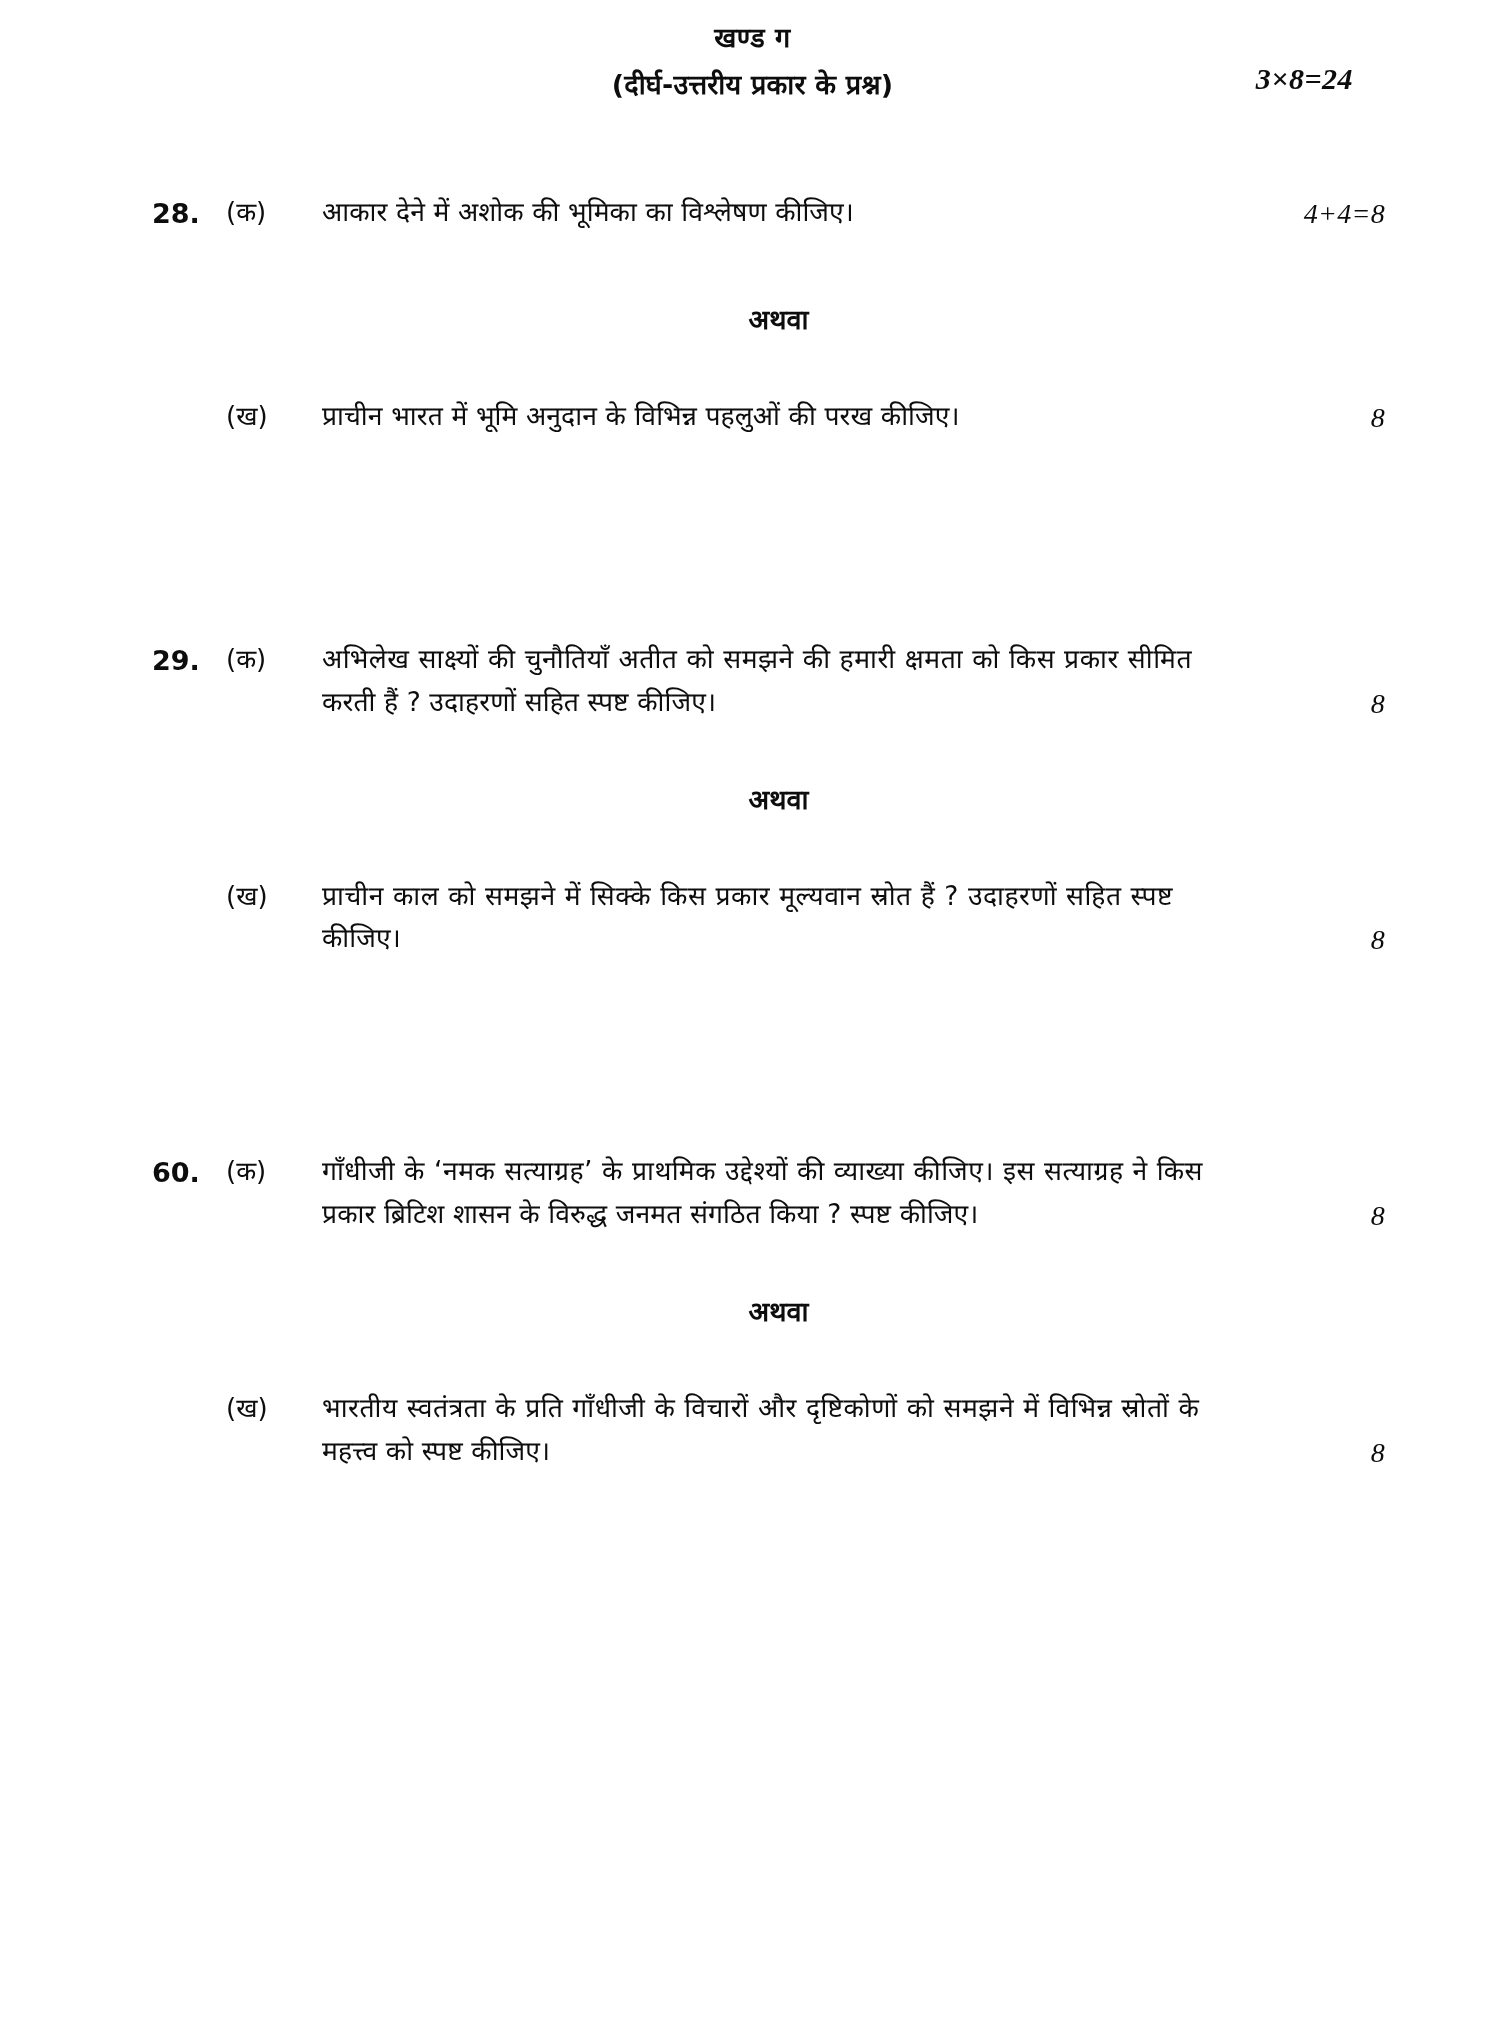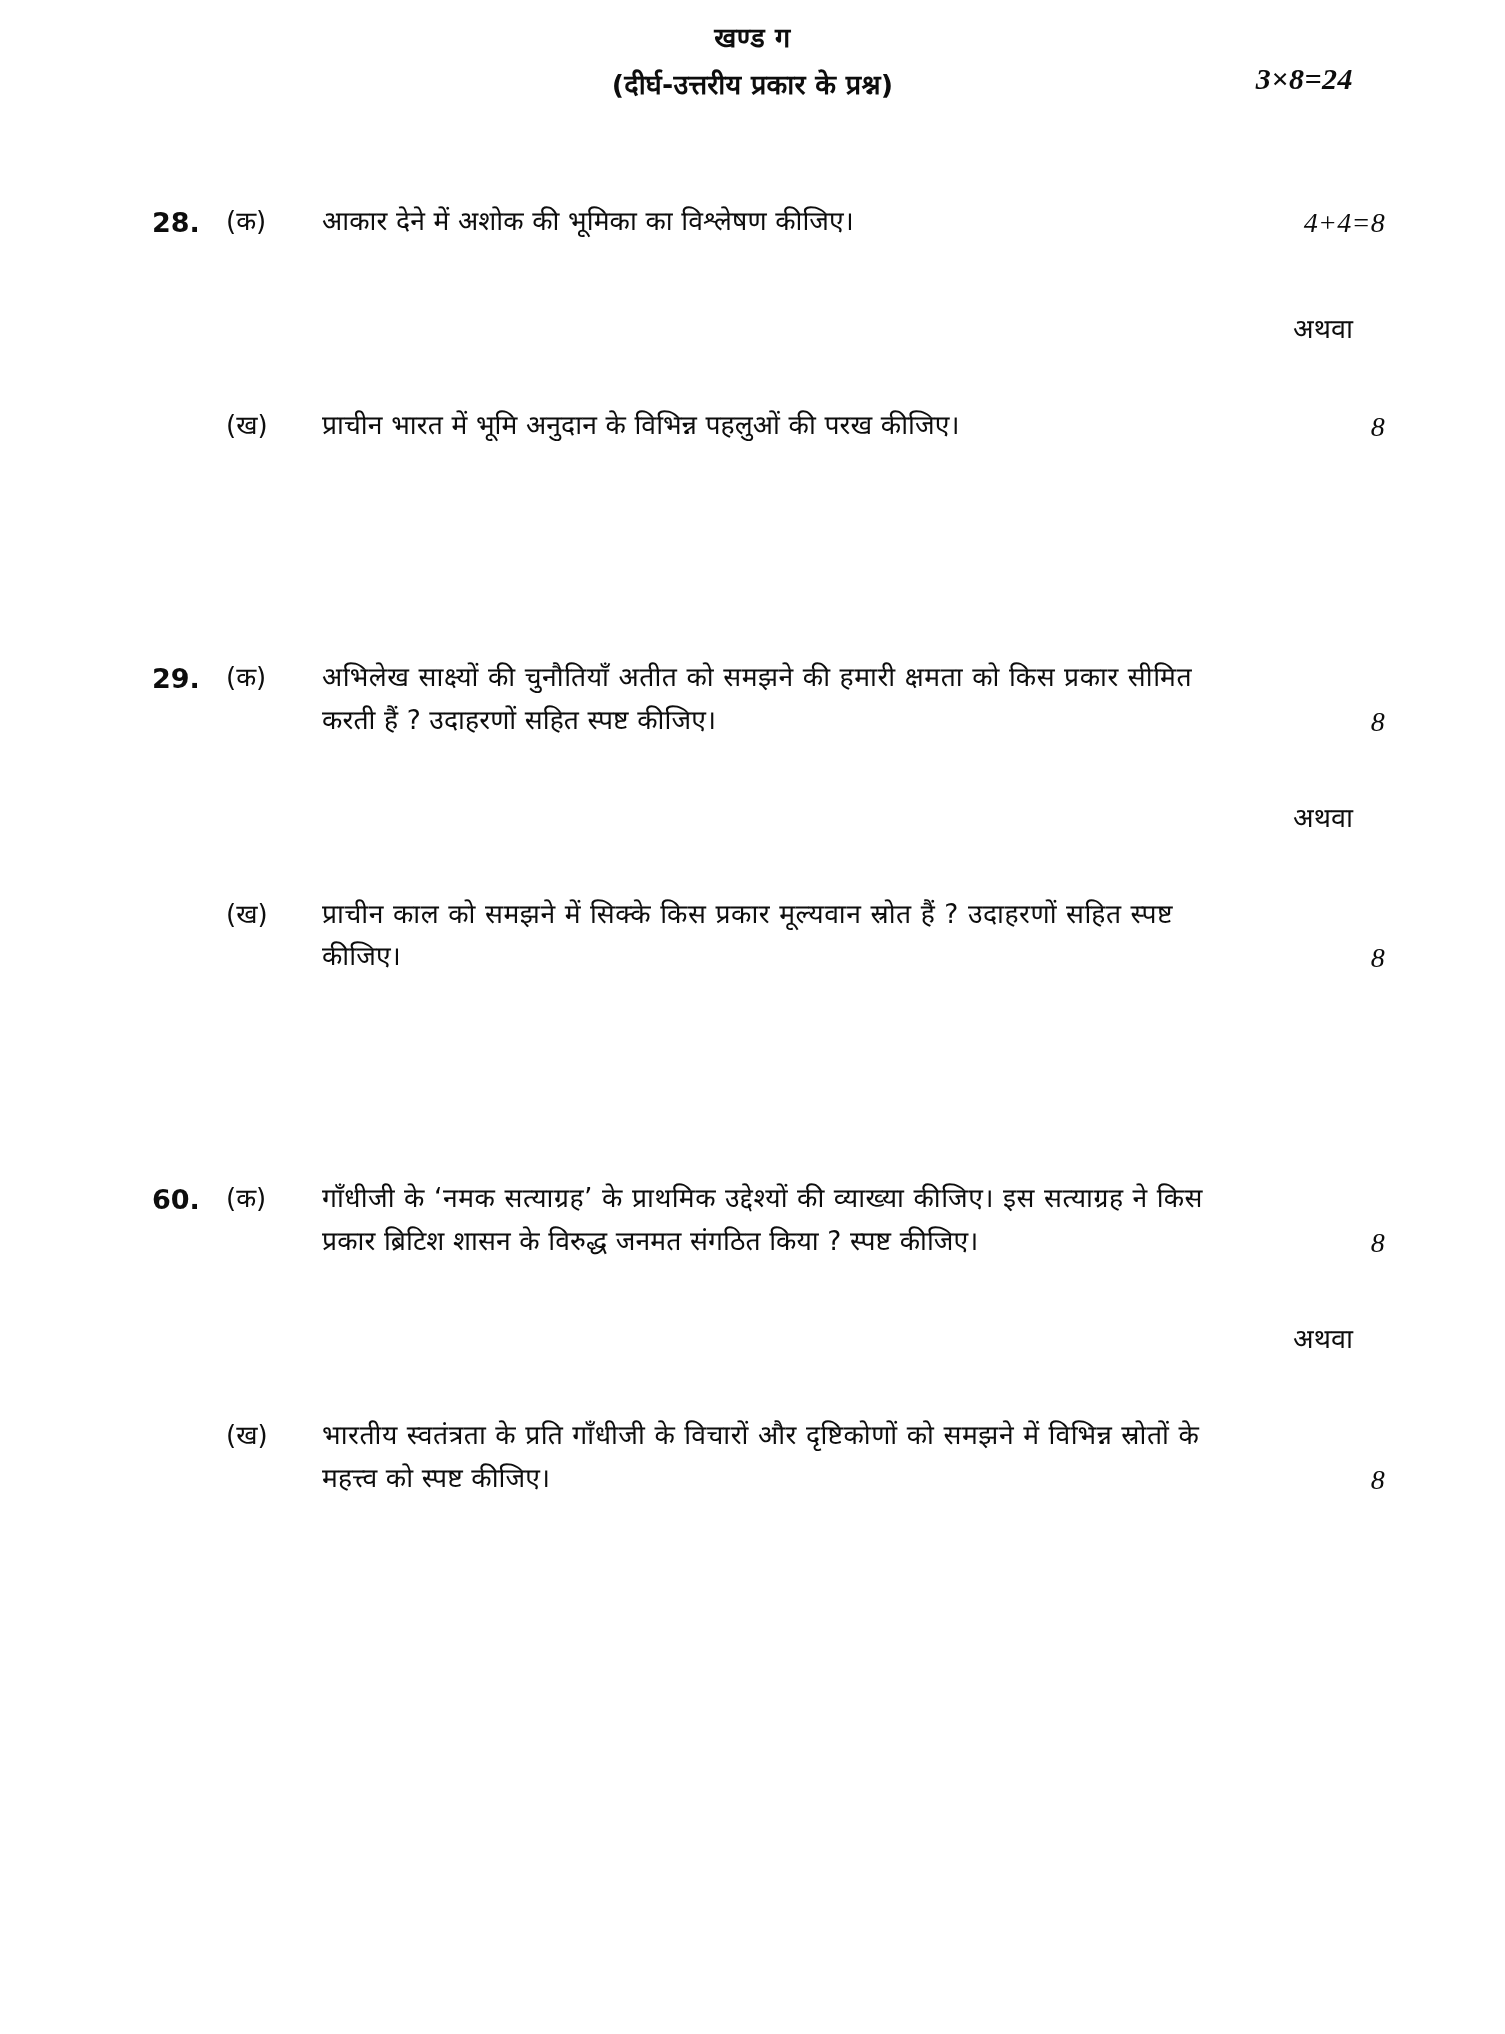--- a/index.html
+++ b/index.html
@@ -58,21 +58,20 @@
     font-style: italic;
     font-weight: bold;
     font-size: 30px;
     letter-spacing: 0.5px;
     white-space: nowrap;
   }
 
   
   .question-block {
     position: relative;
-    margin-top: 9px;
   }
 
   .q-row {
     position: relative;
     display: flex;
     align-items: flex-start;
   }
 
   .q-number {
     flex: 0 0 74px;
@@ -115,23 +114,23 @@
     top: 0;
     font-family: "Liberation Serif", "DejaVu Serif", serif;
     font-style: italic;
     font-size: 28px;
     font-weight: normal;
     letter-spacing: 0.3px;
     white-space: nowrap;
   }
 
   .alt-separator {
-    text-align: right;
-    font-family: "DejaVu Sans", "Liberation Sans", sans-serif;
-    font-weight: normal;
+    text-align: center;
+    font-family: "DejaVu Sans", "Liberation Sans", sans-serif;
+    font-weight: bold;
     font-size: 27px;
     padding-left: 52px;
   }
 
   
   .sp-head-to-q28 { height: 86px; }
   .sp-q28a-to-alt { height: 64px; }
   .sp-alt-to-q28b { height: 58px; }
   .sp-q28-to-q29  { height: 200px; }
   .sp-q29a-to-alt { height: 56px; }

